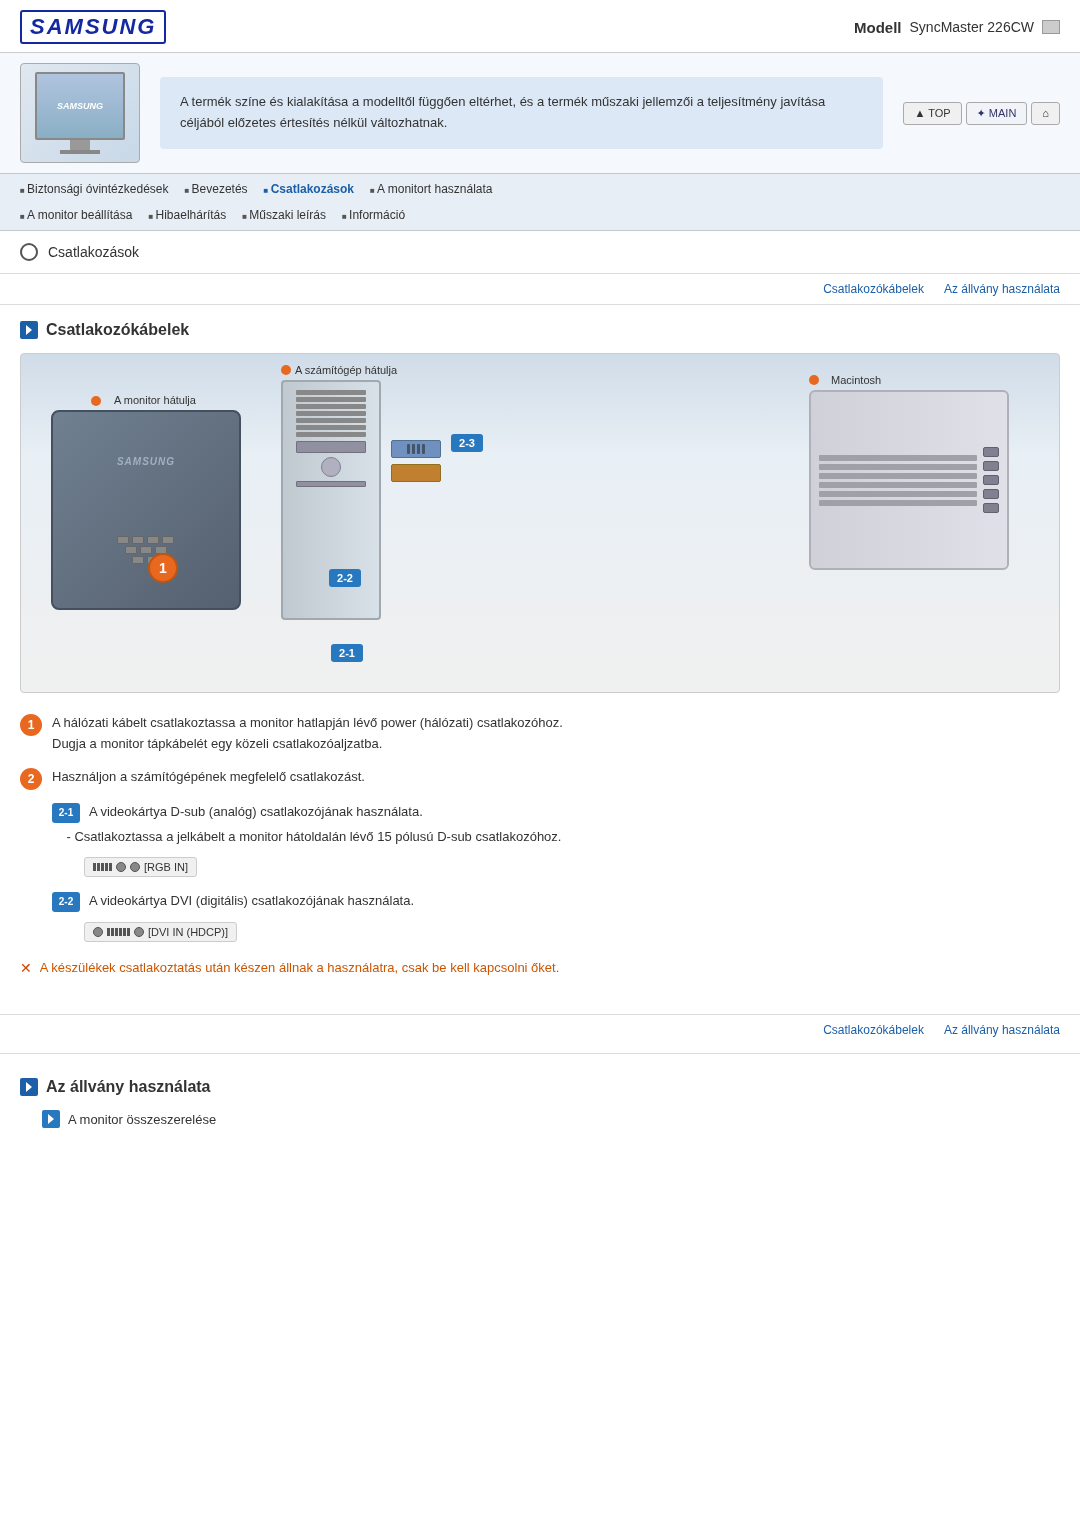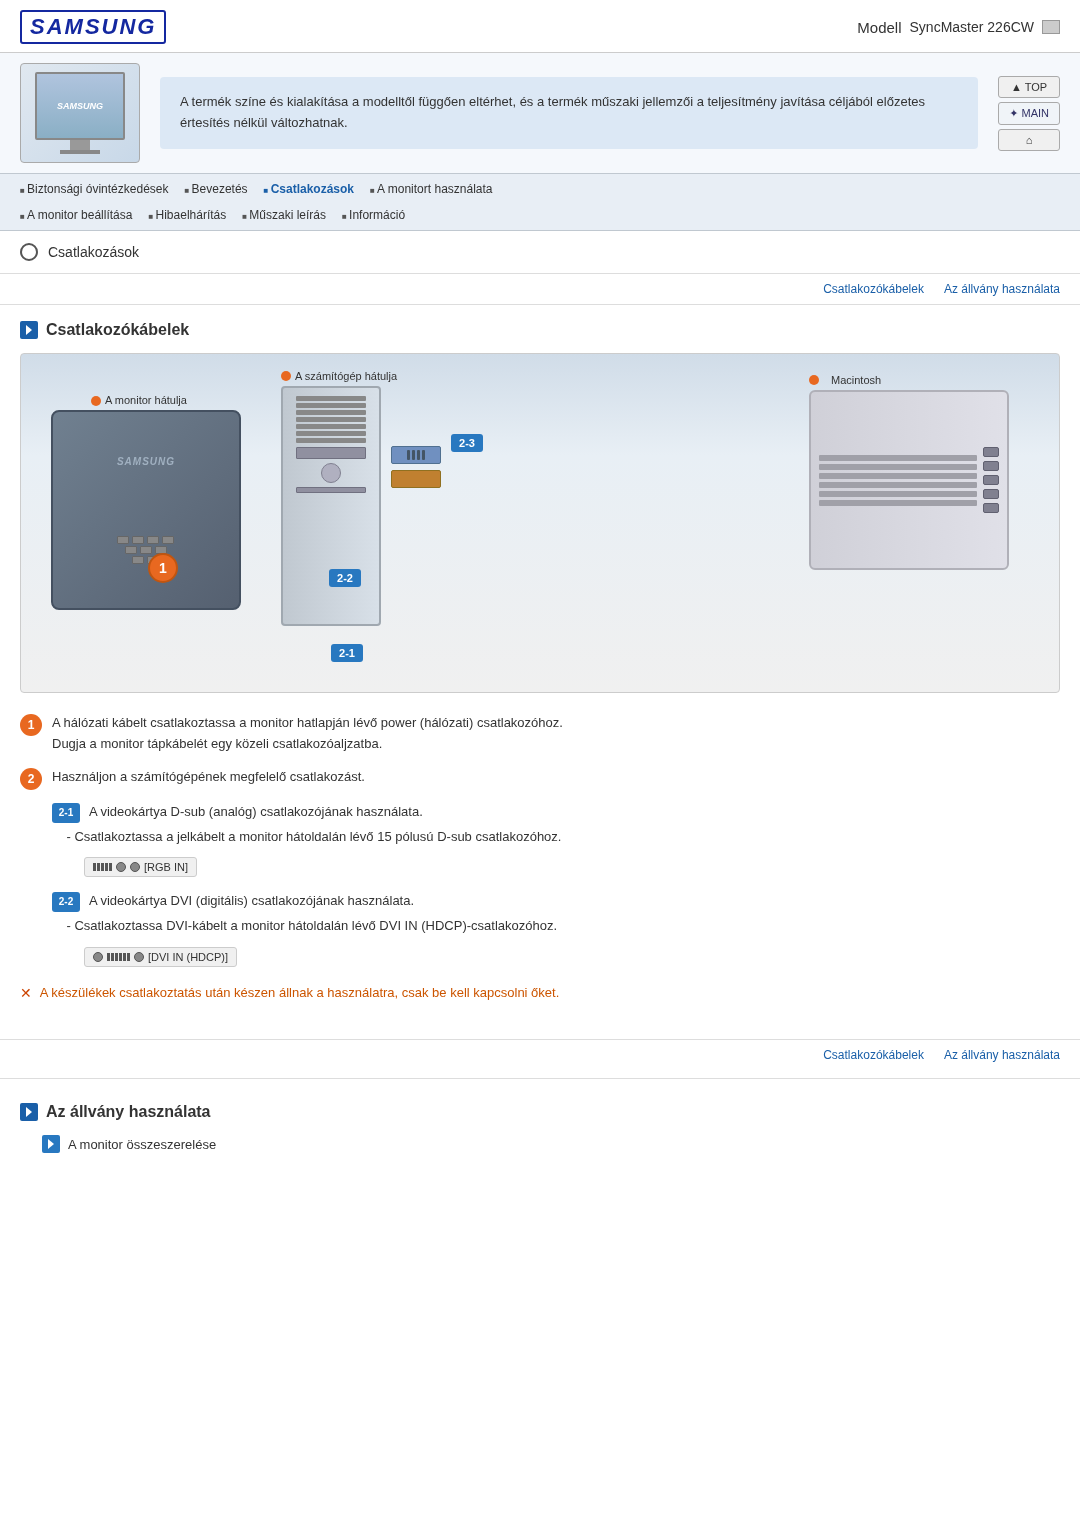--- a/index.html
+++ b/index.html
@@ -34,21 +34,21 @@
       padding: 2px 8px;
       border-radius: 3px;
     }
     .model-info {
       display: flex;
       align-items: center;
       gap: 8px;
       font-size: 14px;
     }
     .model-label {
-      font-weight: normal;
+      font-weight: bold;
       font-size: 15px;
     }
     .model-name {
       font-size: 14px;
     }
     .model-icon {
       width: 18px;
       height: 14px;
       background: #ccc;
       border: 1px solid #999;
@@ -107,21 +107,21 @@
       flex: 1;
       background: #dce8f5;
       padding: 15px 20px;
       border-radius: 4px;
       font-size: 13px;
       line-height: 1.6;
       color: #333;
     }
     .side-buttons {
       display: flex;
-      flex-direction: column;
+      flex-direction: row;
       gap: 4px;
     }
     .side-btn {
       padding: 4px 10px;
       font-size: 11px;
       background: #e8e8e8;
       border: 1px solid #aaa;
       border-radius: 3px;
       cursor: pointer;
       text-align: center;
@@ -248,21 +248,21 @@
       top: 40px;
       width: 200px;
       height: 220px;
     }
     .monitor-back-label {
       font-size: 11px;
       color: #333;
       margin-bottom: 4px;
       display: flex;
       align-items: flex-end;
-      gap: 4px;
+      gap: 13px;
       padding-left: 40px;
     }
     .dot-orange {
       width: 10px;
       height: 10px;
       background: #e86820;
       border-radius: 50%;
       display: inline-block;
     }
     .monitor-back-img {
@@ -313,21 +313,21 @@
       color: white;
       font-weight: bold;
       font-size: 14px;
       border: 2px solid #c05510;
     }
 
     
     .pc-back {
       position: absolute;
       left: 260px;
-      top: 16px;
+      top: 10px;
       width: 230px;
     }
     .pc-back-label {
       font-size: 11px;
       color: #333;
       margin-bottom: 4px;
       display: flex;
       align-items: center;
       gap: 4px;
     }
@@ -778,23 +778,20 @@
         <div class="port-circle-small"></div>
         <span class="port-label-text">[RGB IN]</span>
       </div>
     </div>
 
     <div class="inst-sub">
       <div class="inst-sub-item">
         <span class="sub-badge">2-2</span>
         <span>A videokártya DVI (digitális) csatlakozójának használata.</span>
       </div>
-      <div class="inst-sub-item">
-        &nbsp;&nbsp;&nbsp;&nbsp;<span>- Csatlakoztassa DVI-kábelt a monitor hátoldalán lévő DVI IN (HDCP)-csatlakozóhoz.</span>
-      </div>
       
       <div class="port-icon-img">
         <div class="port-circle-small"></div>
         <div class="port-icon-block">
           <div class="port-pin"></div>
           <div class="port-pin"></div>
           <div class="port-pin"></div>
           <div class="port-pin"></div>
           <div class="port-pin"></div>
           <div class="port-pin"></div>

